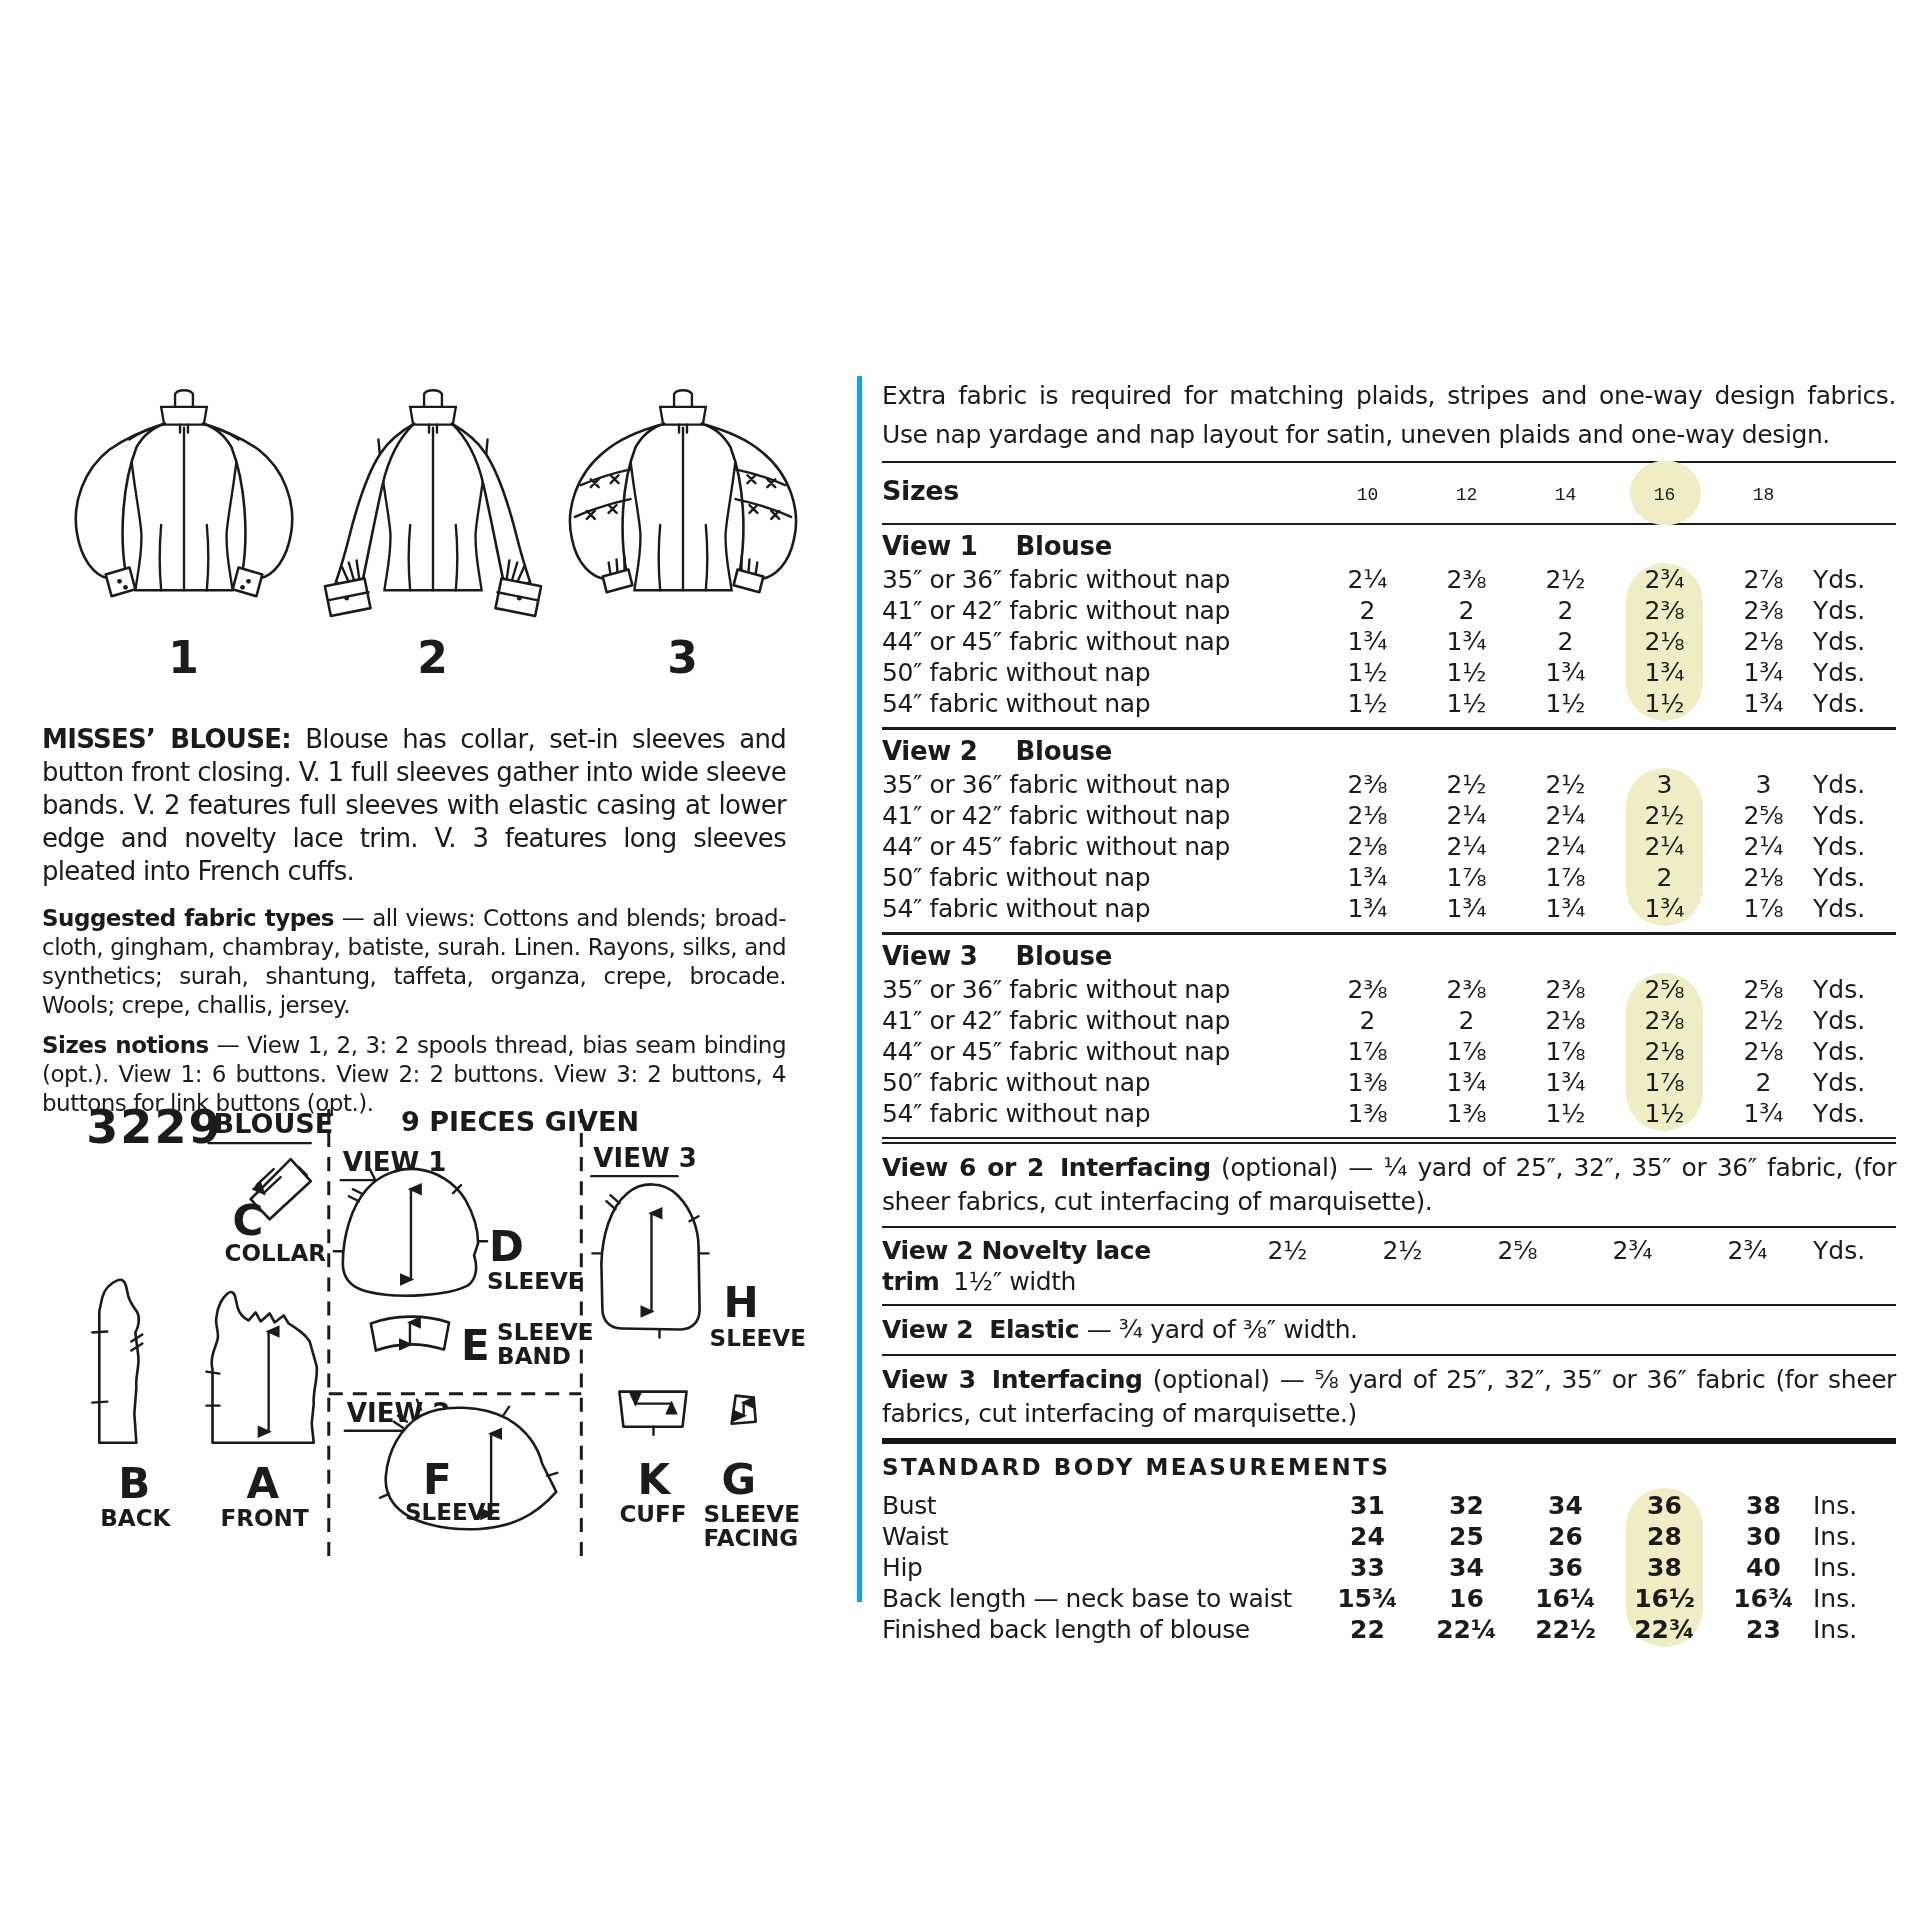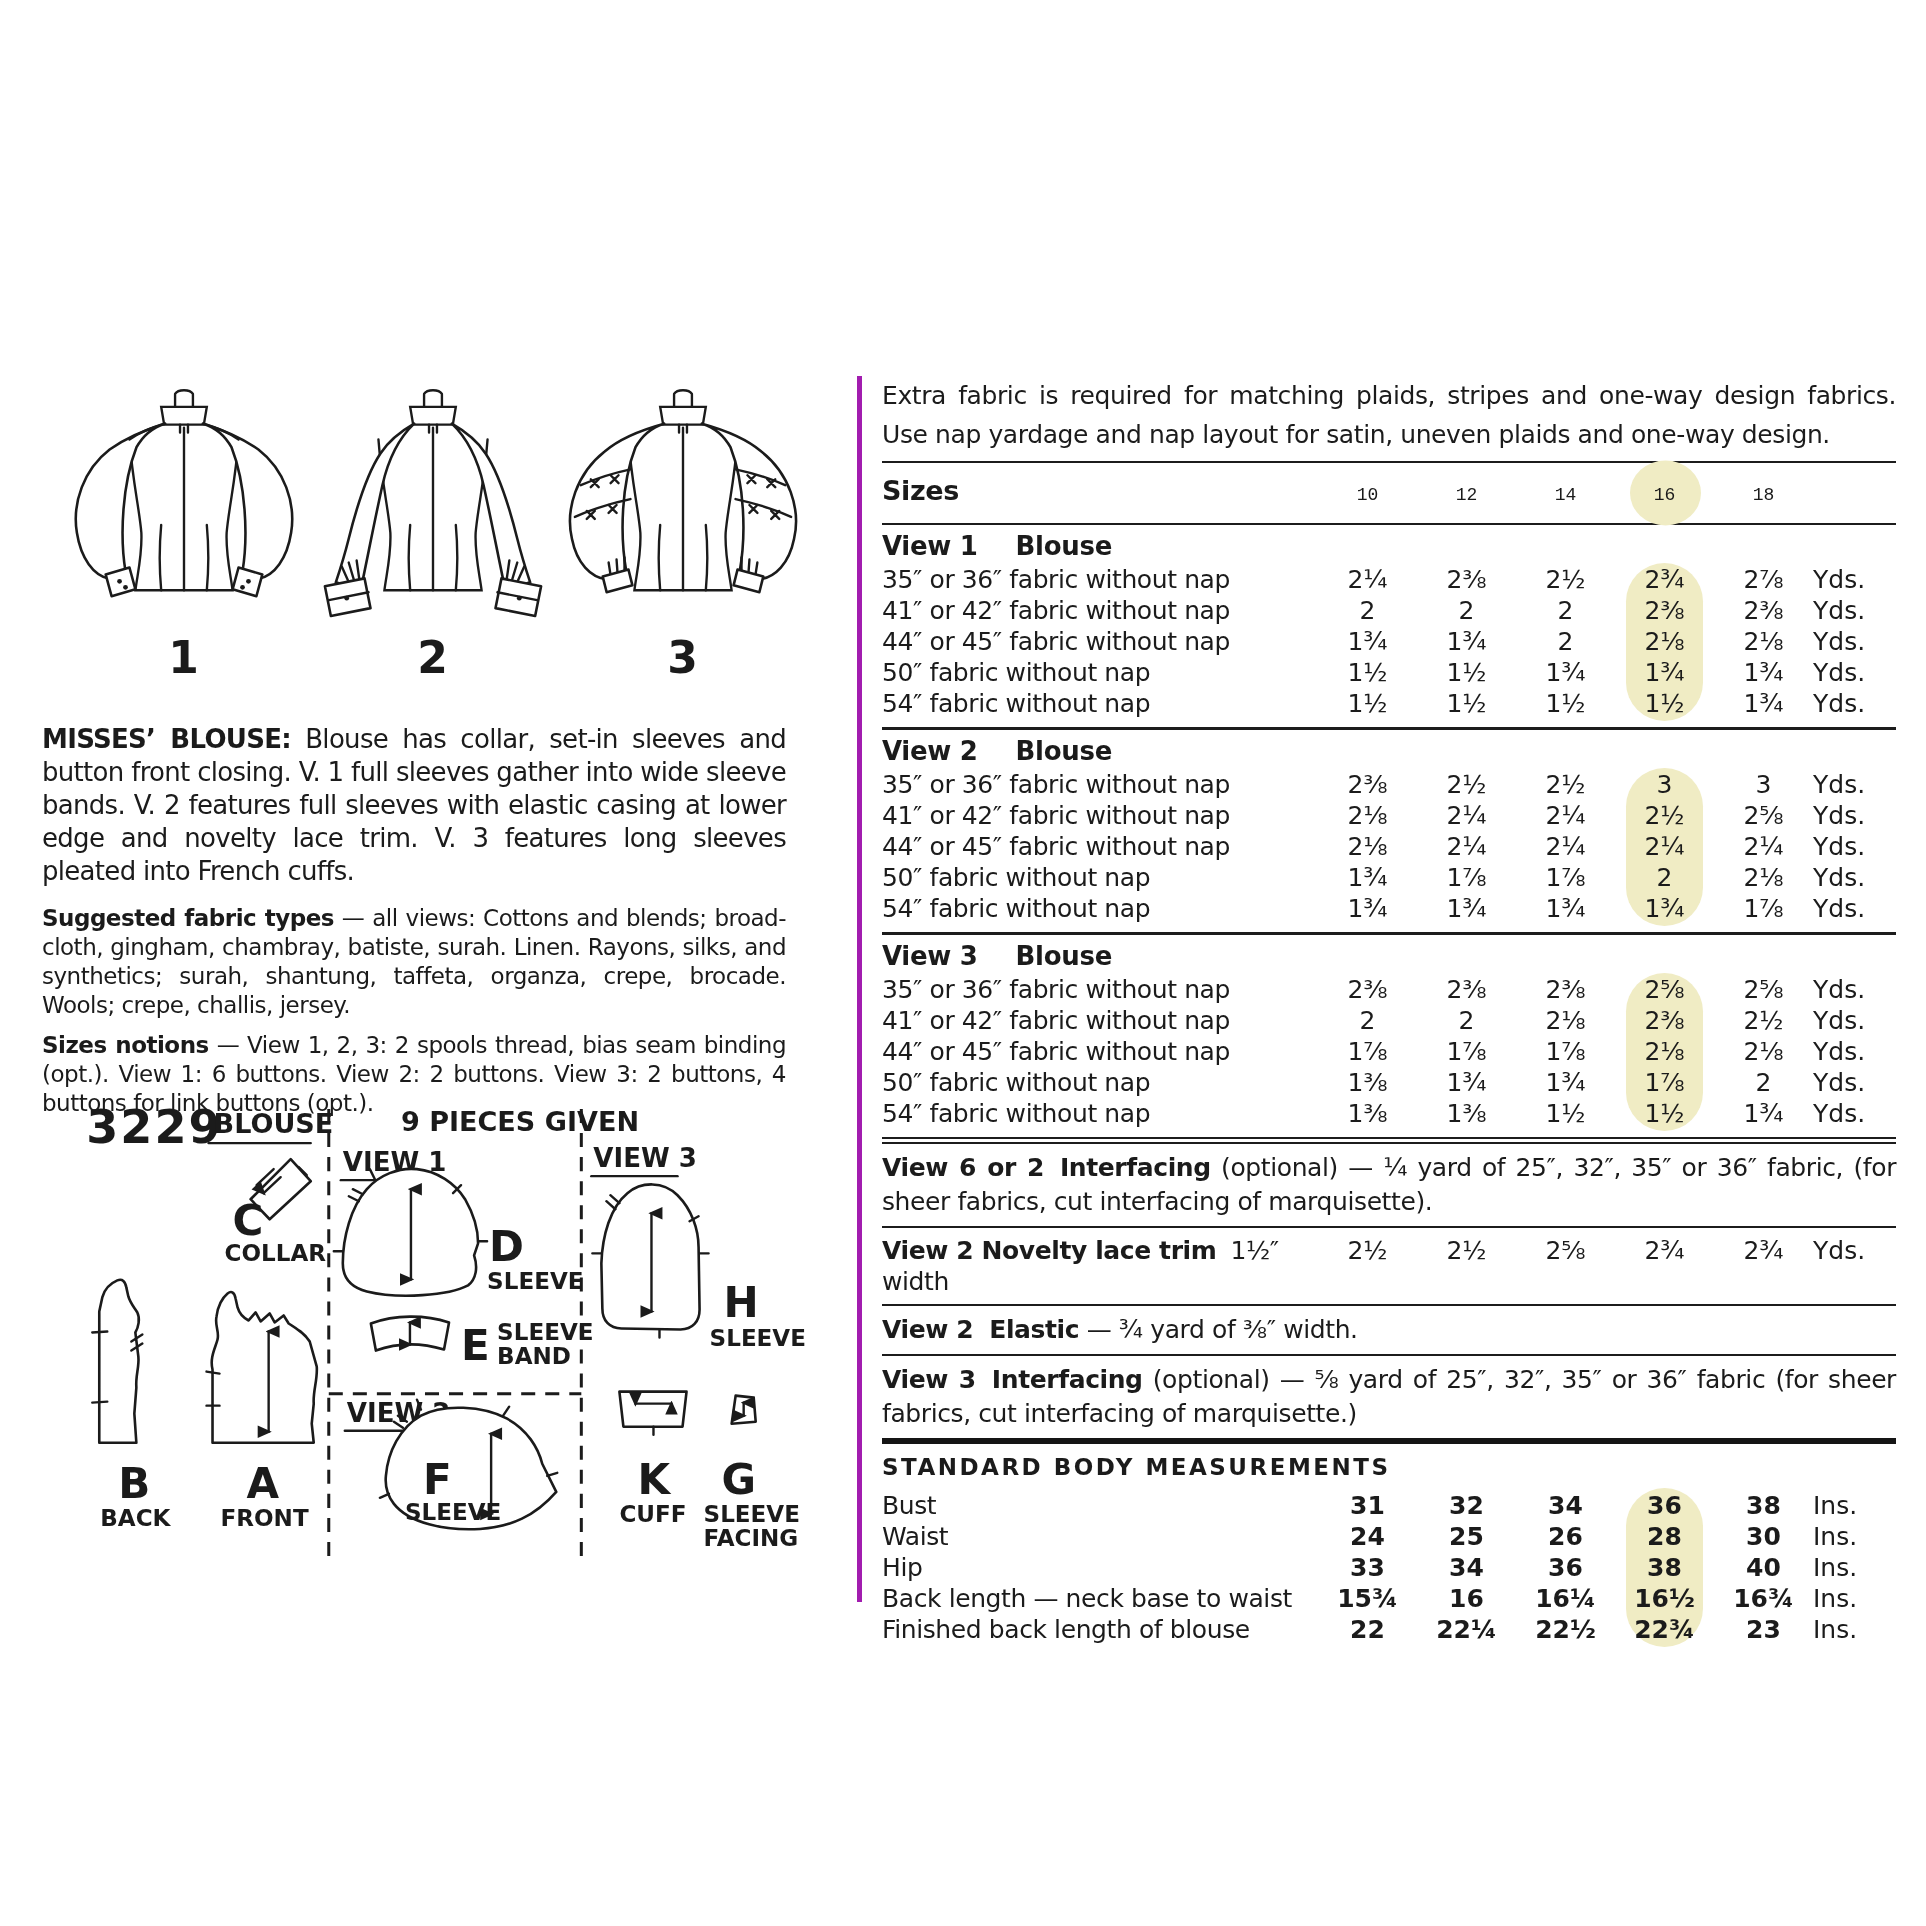--- a/index.html
+++ b/index.html
@@ -21,21 +21,21 @@
   
   .diagram{position:absolute;left:55px;top:1101px;width:758px;height:461px;}
   .diagram svg{display:block;}
   .dt{font-family:"DejaVu Sans",sans-serif;font-weight:700;fill:#1b1b1b;}
   .outline{fill:#ffffff;stroke:#1b1b1b;stroke-width:2.6;stroke-linejoin:round;stroke-linecap:round;}
   .thin{fill:none;stroke:#1b1b1b;stroke-width:2.4;stroke-linecap:round;}
   .dash{stroke:#1b1b1b;stroke-width:3;stroke-dasharray:14 10;fill:none;}
   
   .right-panel{
     position:absolute;left:857px;top:376px;width:1045px;height:1226px;
-    border-left:5px solid #a21caf;padding:0 6px 0 20px;box-sizing:border-box;
+    border-left:5px solid #0ea5e9;padding:0 6px 0 20px;box-sizing:border-box;
   }
   .intro{font-size:25px;line-height:39px;text-align:justify;letter-spacing:-0.4px;margin:0 0 7px 0;}
   .rule{border:0;border-top:3px solid #1c1c1c;margin:0;}
   .rule.thin{border-top-width:2px;}
   .rule.dbl{border-top:2px solid #1c1c1c;border-bottom:2px solid #1c1c1c;height:3px;}
   .rule.thick{border-top:6px solid #151515;}
   .trow{display:grid;grid-template-columns:1fr 99px 99px 99px 99px 99px 83px;
     align-items:baseline;line-height:31px;position:relative;z-index:1;}
   .tlabel{font-size:25px;letter-spacing:-0.4px;}
   .tval{font-size:25px;text-align:center;}
@@ -47,21 +47,21 @@
   .vhead{margin:2px 0 3px 0;font-size:26px;font-weight:700;letter-spacing:-0.3px;position:relative;z-index:1;}
   .vhead .vgar{margin-left:38px;}
   .hl-stripe{position:absolute;right:193px;width:77px;top:38px;bottom:6px;
     background:#f0ecc4;border-radius:40px;z-index:0;}
   .hl-circle{position:absolute;right:195px;width:71px;height:65px;top:50%;
     transform:translateY(-50%);border-radius:50%;background:#f0ecc4;z-index:0;}
   .sizes-wrap{position:relative;}
   .note{font-size:25px;line-height:34px;text-align:justify;letter-spacing:-0.4px;padding:7px 0;}
   .note .nl{font-weight:700;}
   .note .nl2{font-weight:700;margin-left:16px;}
-  .lace-row{padding:7px 0;}
+  .lace-row{padding:7px 0;gap:16px;}
   .lace-row .nl{font-weight:700;font-size:25px;}
   .lace-width{margin-left:14px;font-size:25px;}
   .body-block{position:relative;padding:6px 0 4px 0;}
   .body-header{font-size:23px;letter-spacing:2.5px;font-weight:700;margin:4px 0 10px 0;position:relative;z-index:1;}
   .body-block .tval{font-weight:700;}
   .body-block .hl-stripe{top:44px;bottom:2px;}
 </style>
 </head>
 <body>
 

